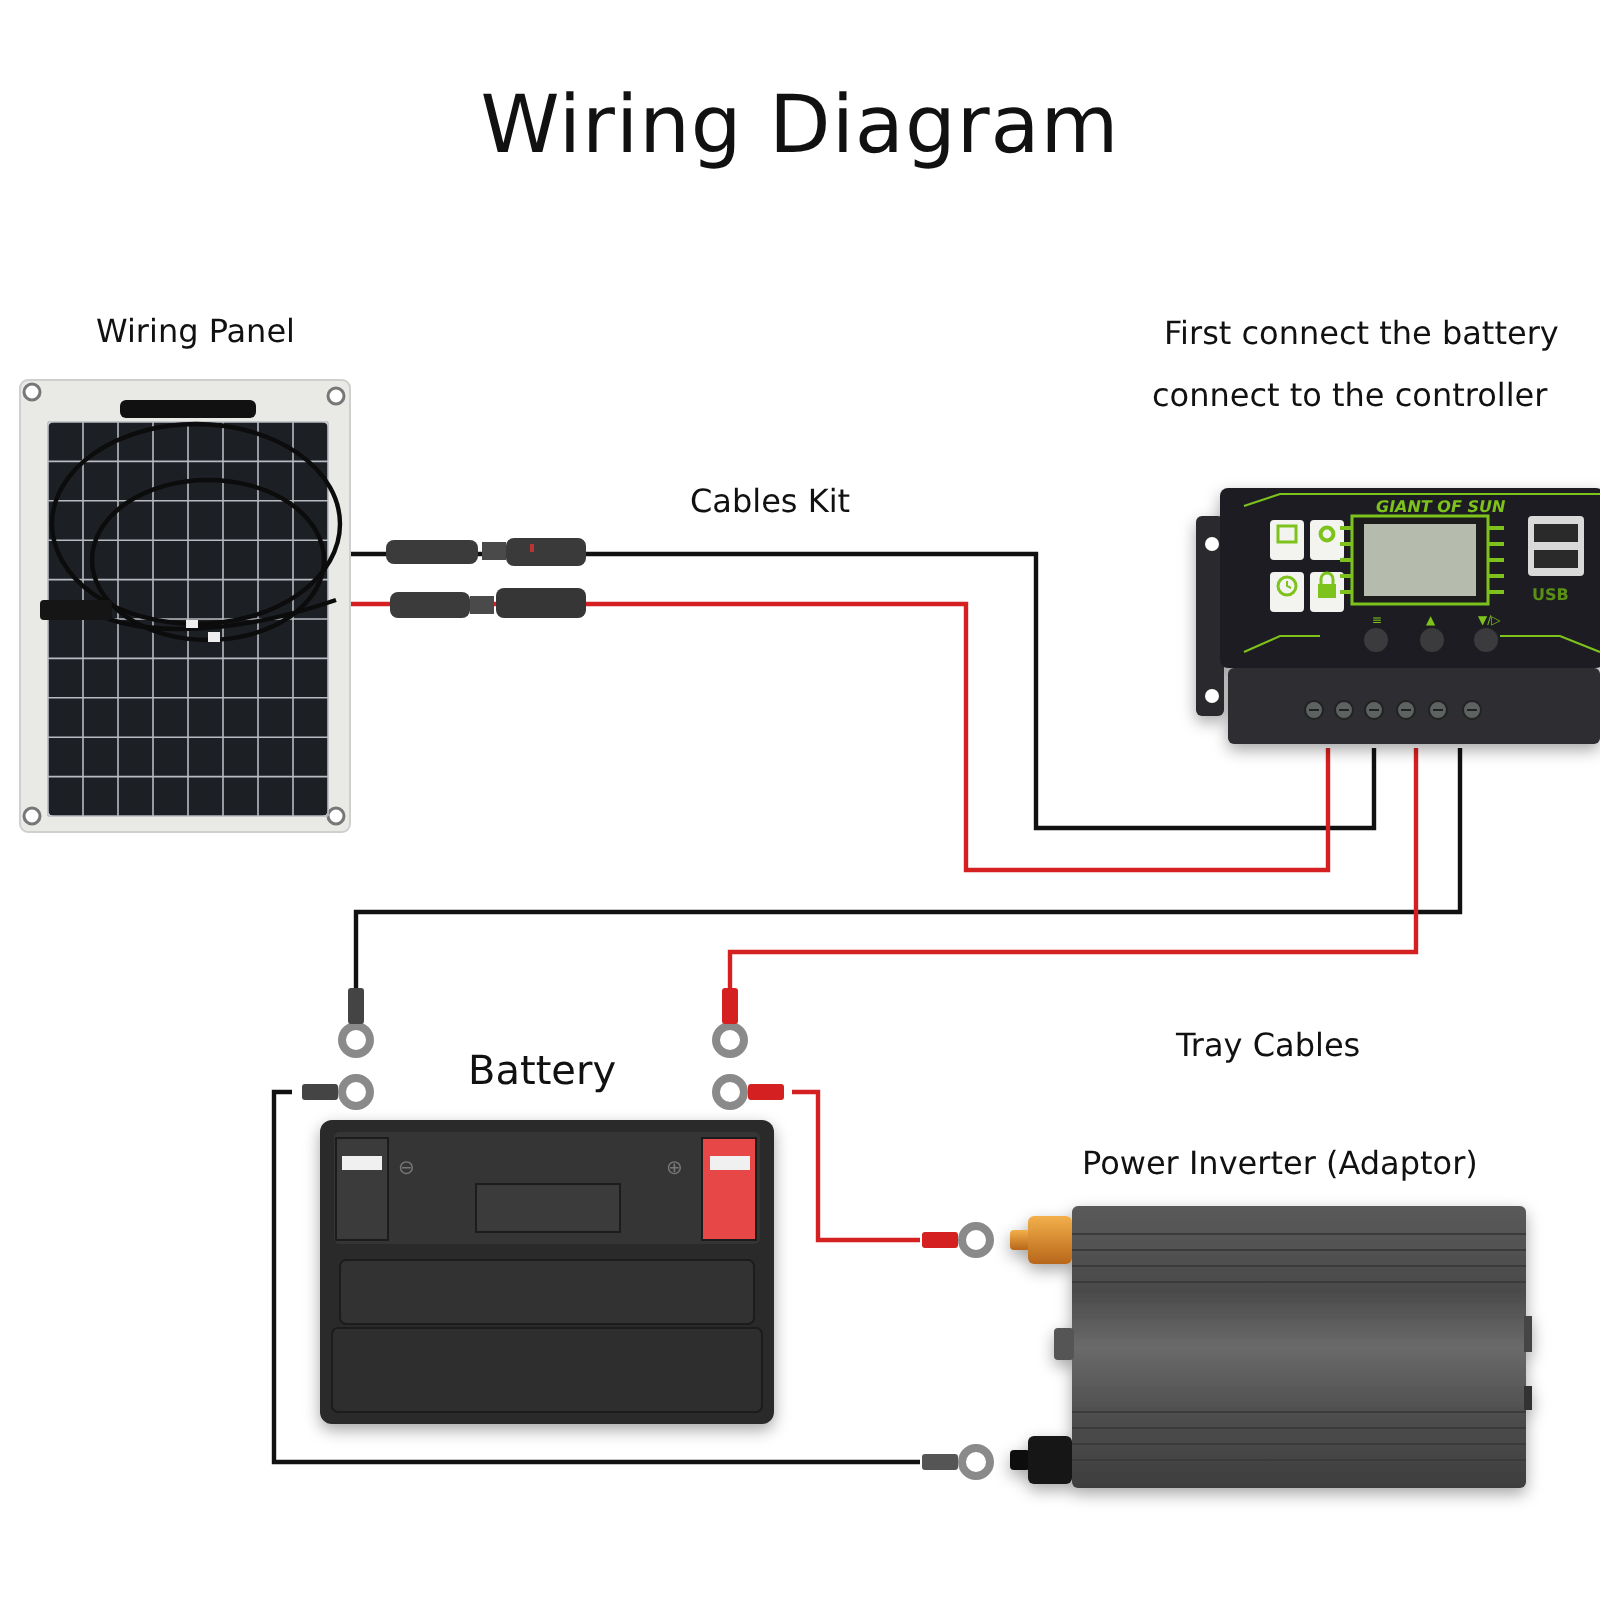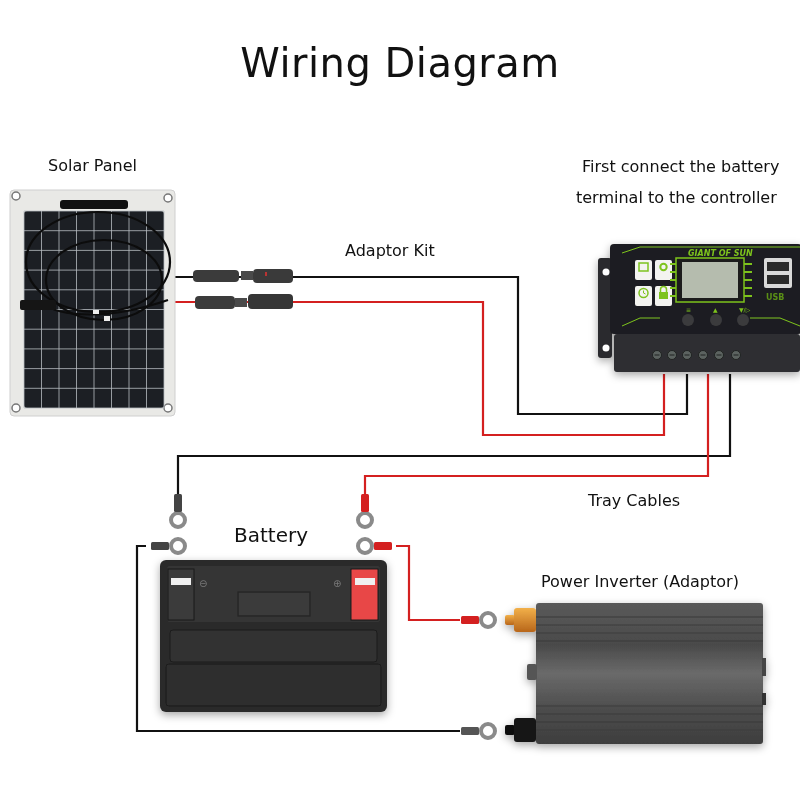--- a/index.html
+++ b/index.html
@@ -3,33 +3,33 @@
 <meta charset="utf-8">
 <style>
   html, body { margin:0; padding:0; background:#ffffff; }
   body { width:800px; height:800px; position:relative; overflow:hidden; font-family:"DejaVu Sans", sans-serif; color:#111; }
   .label { position:absolute; font-family:"DejaVu Sans", sans-serif; color:#111; white-space:nowrap; }
   #title { left:0; width:800px; top:40px; text-align:center; font-size:40px; font-weight:normal; letter-spacing:0.5px; }
   #lbl-solar { left:48px; top:156px; font-size:16px; }
   #lbl-note1 { left:582px; top:157px; font-size:16px;text-align:center; }
   #lbl-note2 { left:576px; top:188px; font-size:16px; }
   #lbl-adaptor { left:345px; top:241px; font-size:16px; }
-  #lbl-tray { left:588px; top:491px; font-size:16px; }
+  #lbl-tray { left:588px; top:513px; font-size:16px; }
   #lbl-battery { left:234px; top:523px; font-size:20px; }
   #lbl-inverter { left:541px; top:572px; font-size:16px; }
   svg#diagram { position:absolute; left:0; top:0; }
 </style>
 </head>
 <body>
 
 <div class="label" id="title">Wiring Diagram</div>
-<div class="label" id="lbl-solar">Solar Panel</div>
+<div class="label" id="lbl-solar">Wiring Panel</div>
 <div class="label" id="lbl-note1">First connect the battery</div>
-<div class="label" id="lbl-note2">terminal to the controller</div>
-<div class="label" id="lbl-adaptor">Adaptor Kit</div>
+<div class="label" id="lbl-note2">connect to the controller</div>
+<div class="label" id="lbl-adaptor">Cables Kit</div>
 <div class="label" id="lbl-tray">Tray Cables</div>
 <div class="label" id="lbl-battery">Battery</div>
 <div class="label" id="lbl-inverter">Power Inverter (Adaptor)</div>
 
 <svg id="diagram" width="800" height="800" viewBox="0 0 800 800">
   <defs>
     <linearGradient id="invGrad" x1="0" y1="0" x2="0" y2="1">
       <stop offset="0" stop-color="#5a5a5a"></stop>
       <stop offset="0.3" stop-color="#4a4a4a"></stop>
       <stop offset="0.5" stop-color="#6a6a6a"></stop>

